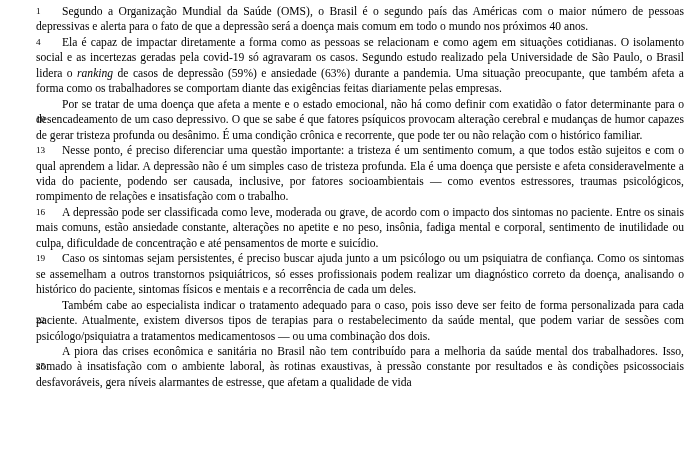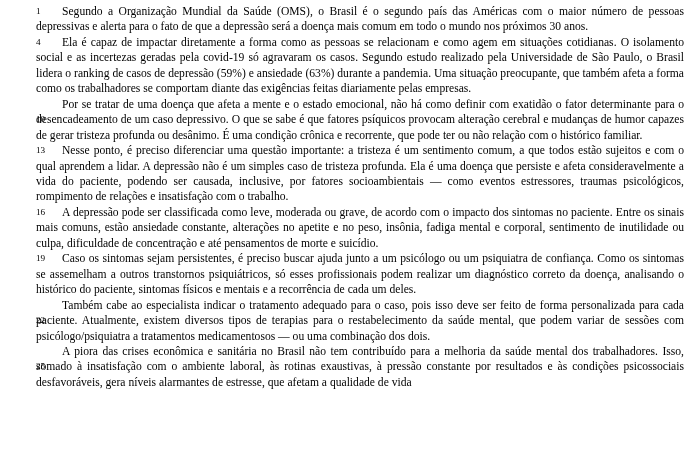--- a/index.html
+++ b/index.html
@@ -45,30 +45,31 @@
     position: absolute;
     left: -26px;
     width: 20px;
     text-align: right;
     font-size: 9.2px;
     font-family: "Liberation Serif", serif;
     color: #000000;
     line-height: 15.45px;
   }
   .it {
+    font-style: italic;
   }
 </style>
 </head>
 <body>
 
 <div class="page">
   <div class="doc-body">
 
     <p class="para indent">
-      <span class="linenum">1</span><span>Segundo a Organização Mundial da Saúde (OMS), o Brasil é o segundo país das Américas com o maior número de pessoas depressivas e alerta para o fato de que a depressão será a doença mais comum em todo o mundo nos próximos 30 anos.</span>
+      <span class="linenum">1</span><span>Segundo a Organização Mundial da Saúde (OMS), o Brasil é o segundo país das Américas com o maior número de pessoas depressivas e alerta para o fato de que a depressão será a doença mais comum em todo o mundo nos próximos 40 anos.</span>
     </p>
 
     <p class="para indent">
       <span class="linenum" style="top:0px;">4</span><span>Ela é capaz de impactar diretamente a forma como as pessoas se relacionam e como agem em situações cotidianas. O isolamento social e as incertezas geradas pela covid-19 só agravaram os casos. Segundo estudo realizado pela Universidade de São Paulo, o Brasil lidera o </span><span class="it">ranking</span><span> de casos de depressão (59%) e ansiedade (63%) durante a pandemia. Uma situação preocupante, que também afeta a forma como os trabalhadores se comportam diante das exigências feitas diariamente pelas empresas.</span>
     </p>
 
     <p class="para indent">
       <span class="linenum" style="top:15.45px;">10</span><span>Por se tratar de uma doença que afeta a mente e o estado emocional, não há como definir com exatidão o fator determinante para o desencadeamento de um caso depressivo. O que se sabe é que fatores psíquicos provocam alteração cerebral e mudanças de humor capazes de gerar tristeza profunda ou desânimo. É uma condição crônica e recorrente, que pode ter ou não relação com o histórico familiar.</span>
     </p>
 

